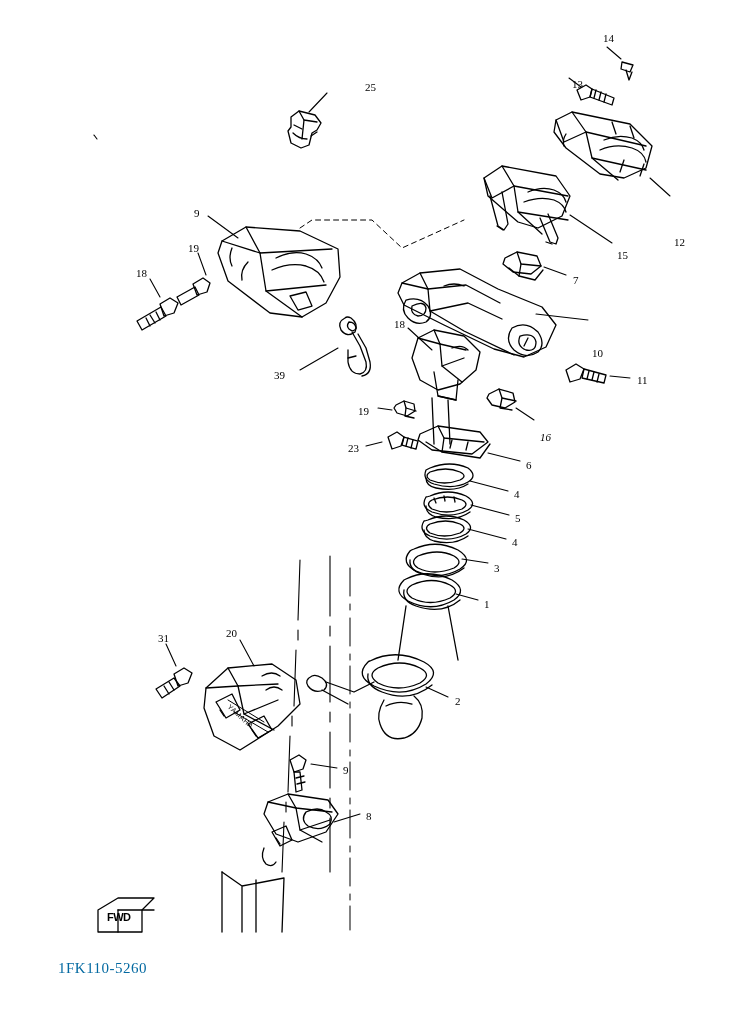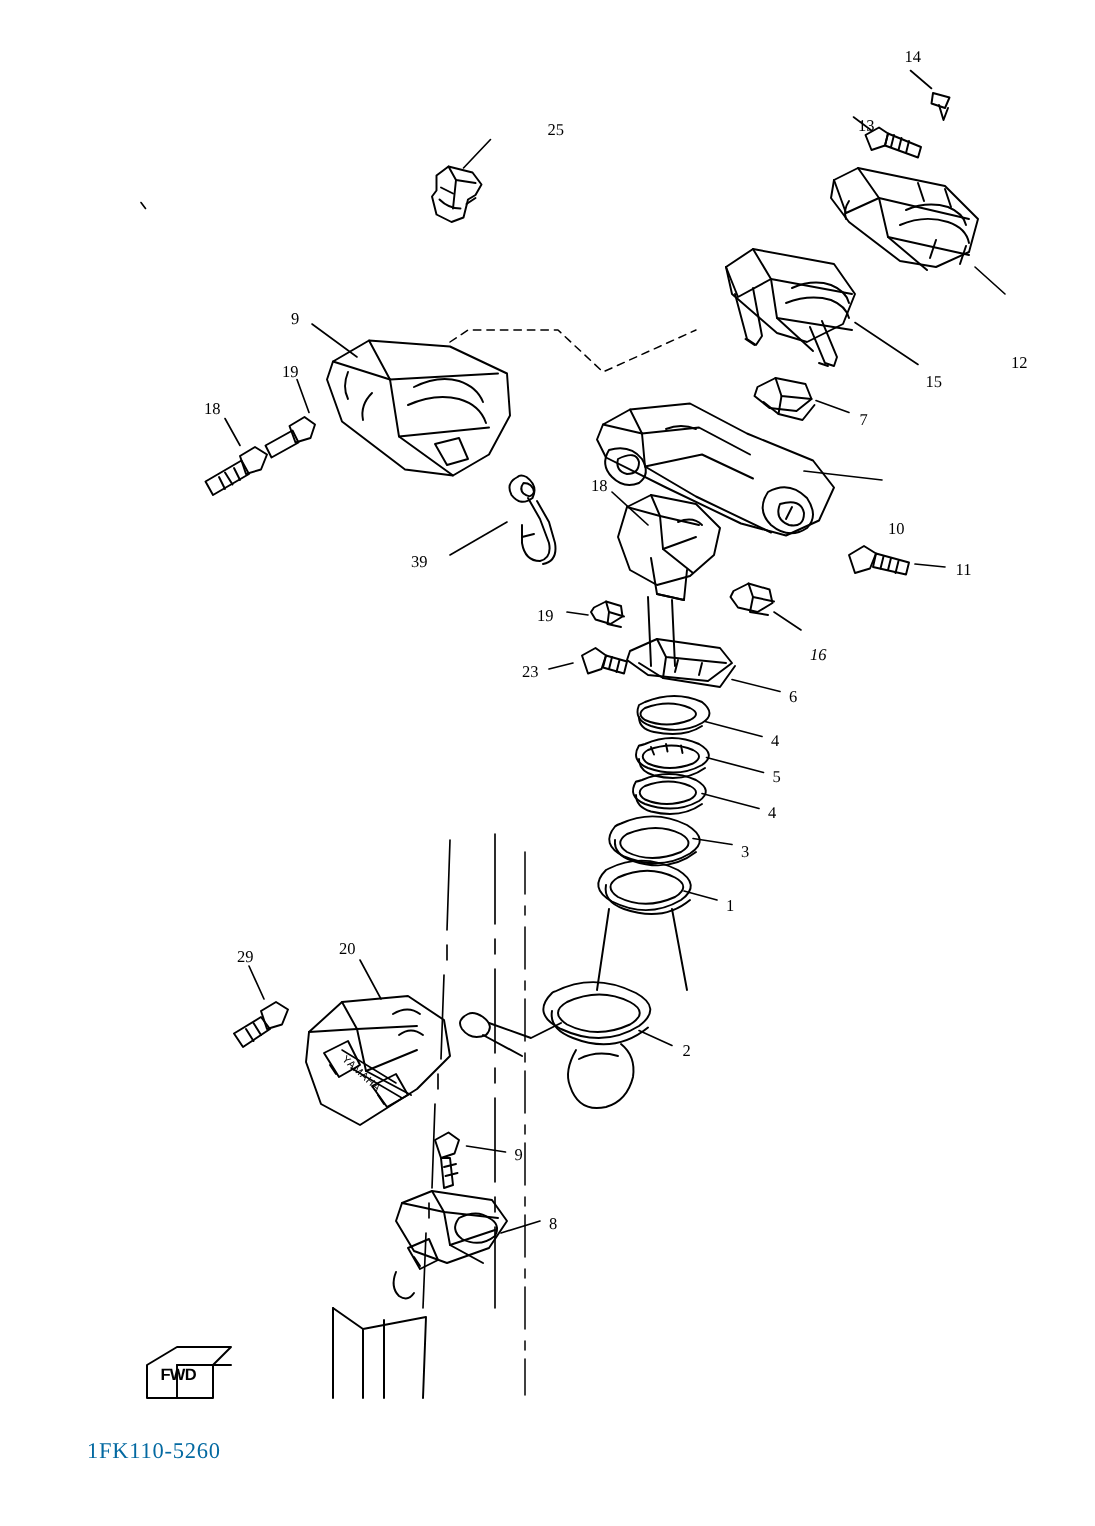--- a/index.html
+++ b/index.html
@@ -342,20 +342,20 @@
       <div class="callout" style="left: 637px; top: 375px;">11</div>
       <div class="callout" style="left: 358px; top: 406px;">19</div>
       <div class="callout" style="left: 540px; top: 432px; font-style: italic;">16</div>
       <div class="callout" style="left: 348px; top: 443px;">23</div>
       <div class="callout" style="left: 526px; top: 460px;">6</div>
       <div class="callout" style="left: 514px; top: 489px;">4</div>
       <div class="callout" style="left: 515px; top: 513px;">5</div>
       <div class="callout" style="left: 512px; top: 537px;">4</div>
       <div class="callout" style="left: 494px; top: 563px;">3</div>
       <div class="callout" style="left: 484px; top: 599px;">1</div>
-      <div class="callout" style="left: 158px; top: 633px;">29</div>
+      <div class="callout" style="left: 158px; top: 633px;">31</div>
       <div class="callout" style="left: 226px; top: 628px;">20</div>
       <div class="callout" style="left: 455px; top: 696px;">2</div>
       <div class="callout" style="left: 343px; top: 765px;">9</div>
       <div class="callout" style="left: 366px; top: 811px;">8</div>
     </div>
 
 </div>
 
 </body></html>

